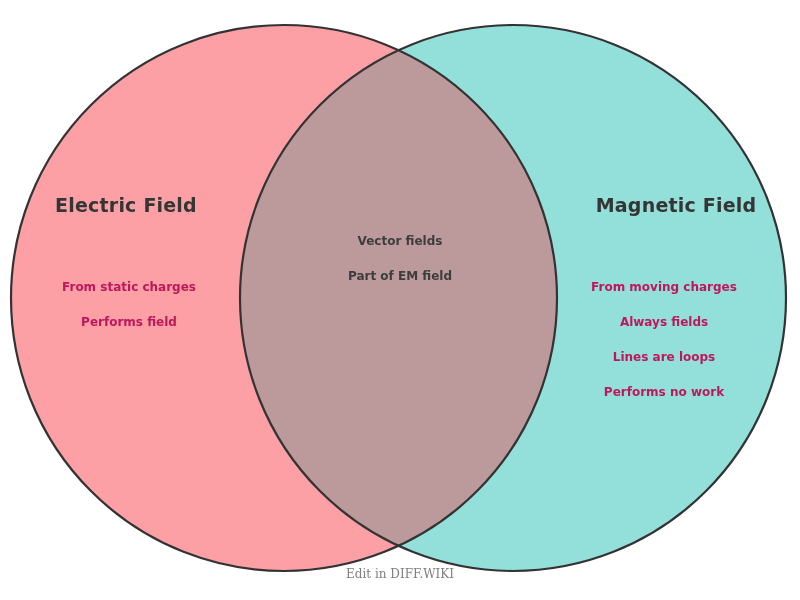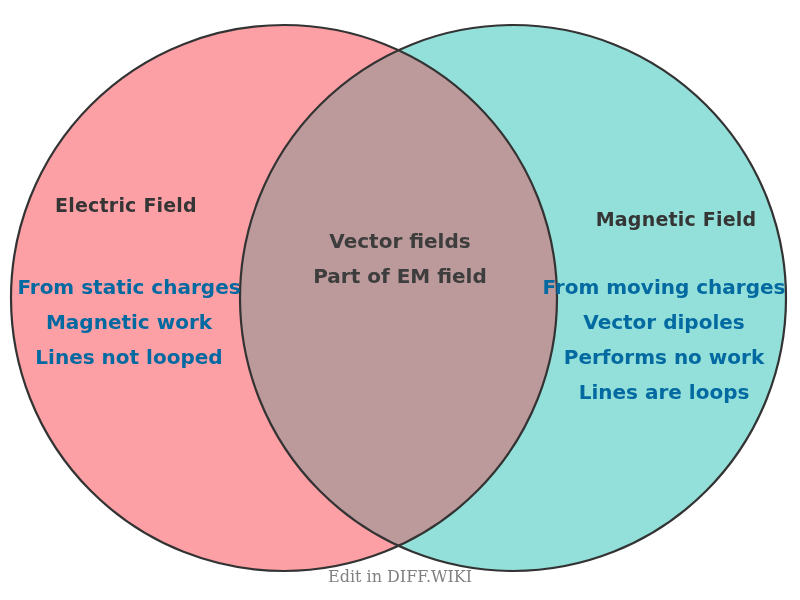--- a/index.html
+++ b/index.html
@@ -50,41 +50,41 @@
     transform: translate(-50%, -50%);
     letter-spacing: 0.2px;
   }
   .item-list {
     position: absolute;
     transform: translateX(-50%);
     text-align: center;
     white-space: nowrap;
   }
   .item-list .item {
-    font-size: 20px;
+    font-size: 12px;
     font-weight: bold;
     line-height: 35px;
     height: 35px;
     white-space: nowrap;
   }
   .side-list .item {
-    color: #0369a1;
+    color: #be185d;
     margin-left: 8px;
   }
   .center-list .item {
     color: #3d3d3d;
   }
   #footer-note {
     position: absolute;
     left: 0;
     right: 0;
     top: 567px;
     text-align: center;
     font-family: "DejaVu Serif", "Liberation Serif", serif;
-    font-size: 16px;
+    font-size: 12px;
     color: #808080;
     white-space: nowrap;
   }
 </style>
 </head>
 <body style="background: rgb(255, 255, 255);">
 
 <div id="venn-stage">
 
   <svg id="venn-svg" viewBox="0 0 800 600">
@@ -104,36 +104,35 @@
 
     <circle cx="284" cy="298" r="273" fill="none" stroke="#333333" stroke-width="2.2"></circle>
 
     <circle cx="513" cy="298" r="273" fill="none" stroke="#333333" stroke-width="2.2"></circle>
   </svg>
 
   <div class="text-layer">
 
     <div class="set-title" style="left:126px; top:205px;">Electric Field</div>
 
-    <div class="set-title" style="left:676px; top:205px;margin-top:14px;">Magnetic Field</div>
+    <div class="set-title" style="left:676px; top:205px;">Magnetic Field</div>
 
     <div class="item-list side-list" style="left:125px; top:270px;">
       <div class="item">From static charges</div>
-      <div class="item">Magnetic work</div>
-      <div class="item">Lines not looped</div>
+      <div class="item">Performs field</div>
     </div>
 
     <div class="item-list center-list" style="left:400px; top:224px;">
       <div class="item">Vector fields</div>
       <div class="item">Part of EM field</div>
     </div>
 
     <div class="item-list side-list" style="left:660px; top:270px;">
       <div class="item">From moving charges</div>
-      <div class="item">Vector dipoles</div>
+      <div class="item">Always fields</div>
+      <div class="item">Lines are loops</div>
       <div class="item">Performs no work</div>
-      <div class="item">Lines are loops</div>
     </div>
 
     <div id="footer-note">Edit in DIFF.WIKI</div>
 
   </div>
 </div>
 
 </body></html>

